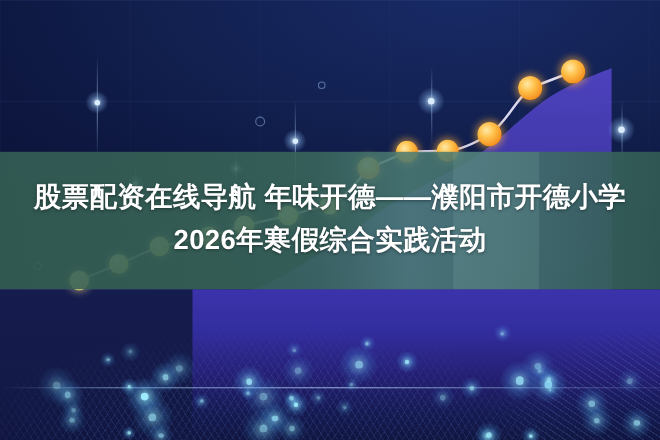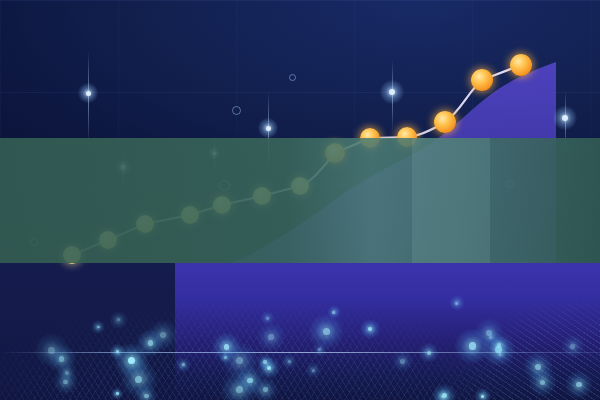--- a/index.html
+++ b/index.html
@@ -262,14 +262,17 @@
       </div>
       <div class="dot" style="left: 510px; top: 54px; height: 22px; width: 22px;">
         <i></i>
       </div>
     </div>
 
   <div class="greenband">
     <div class="lightcol"></div>
   </div>
 
+  <div class="title">
+    <span>股票配资在线导航 年味开德——濮阳市开德小学20</span><span>26年寒假综合实践活动</span>
+  </div>
 
 </div>
 
 </body></html>

